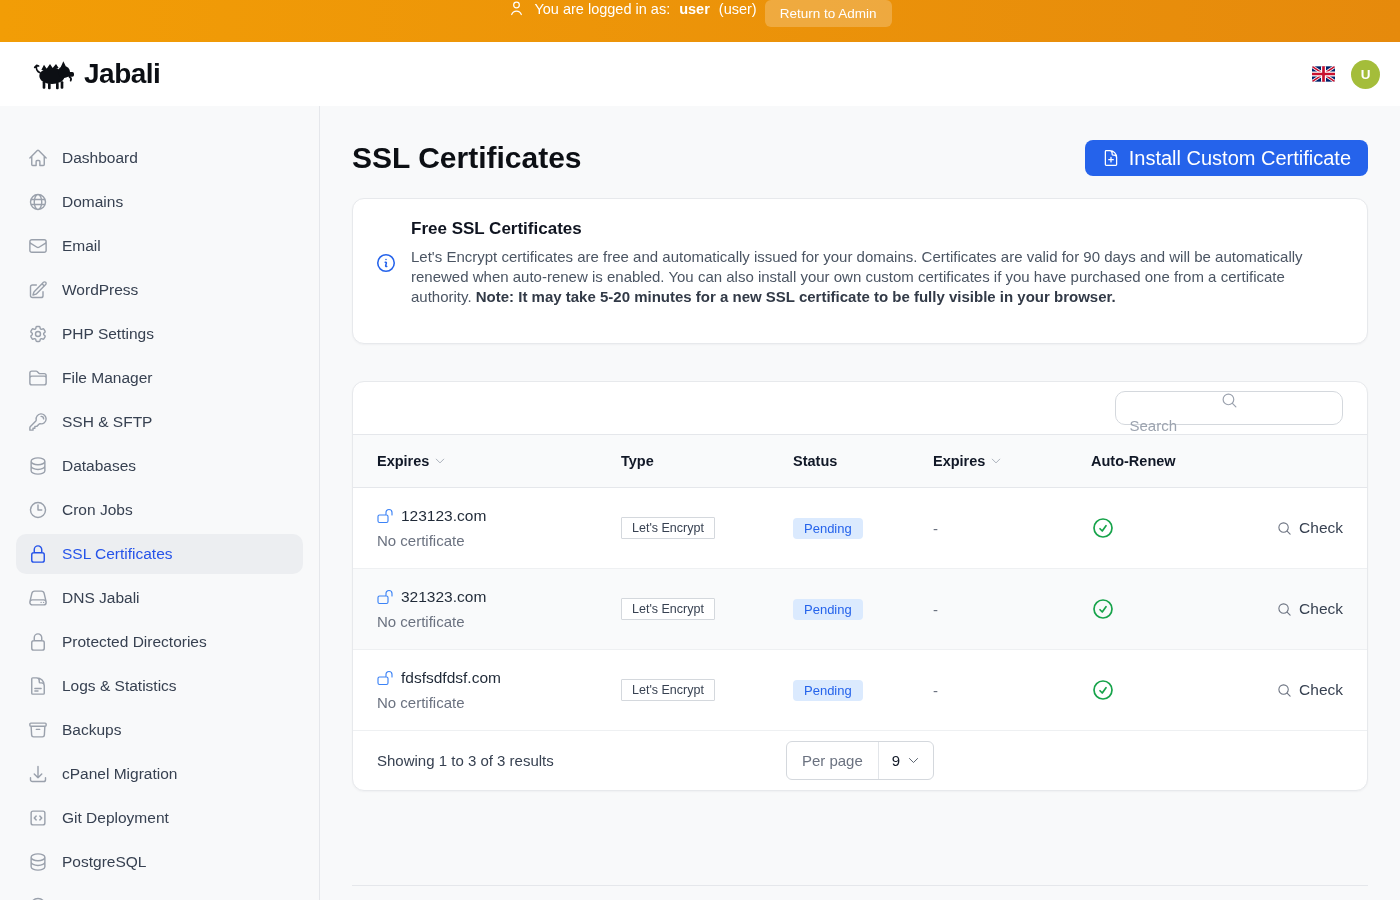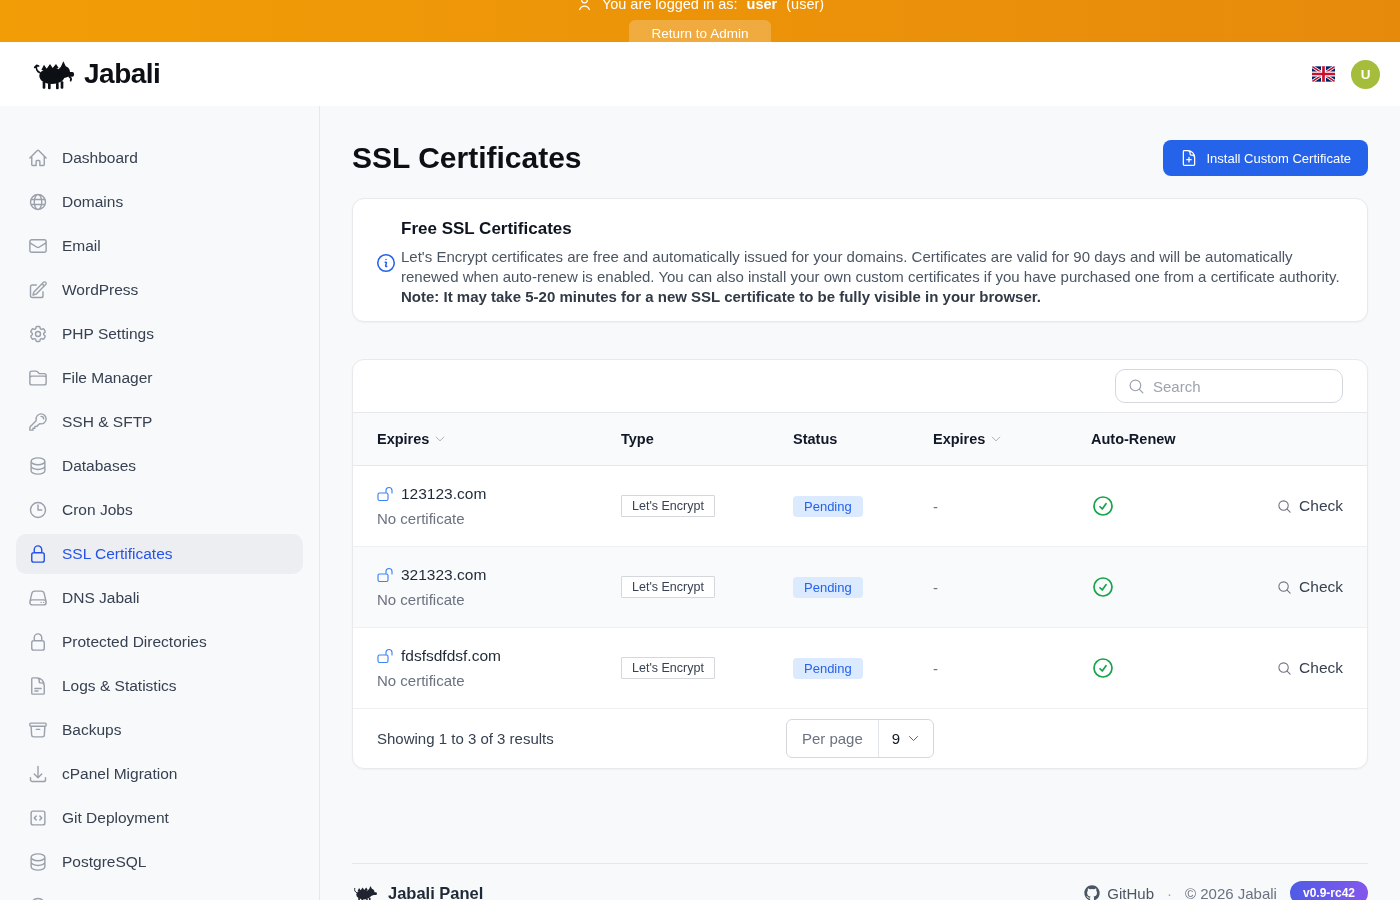--- a/index.html
+++ b/index.html
@@ -7,29 +7,29 @@
   body {
     font-family: "Liberation Sans", "DejaVu Sans", sans-serif;
     background:#f8f9fa; color:#111827;
   }
   svg { display:block; }
 
   
   .topbar{
     height:42px; width:100%;
     background:linear-gradient(90deg,#f29d06,#e68a0c);
-    display:flex; align-items:center; justify-content:center; gap:8px;
-    color:#fff; font-size:14.5px;flex-direction:column;
+    display:flex; align-items:flex-start; justify-content:center; gap:8px;
+    color:#fff; font-size:14.5px;
   }
   .topbar .who{ display:flex; align-items:center; gap:9px; }
   .topbar .who b{ font-weight:700; }
   .topbar .who .icon svg{ width:17px; height:17px; stroke:#fff; }
   .return-btn{
     background:rgba(255,255,255,.22); border:none; color:#fff;
-    font-size:13.5px; padding:6px 23px; border-radius:6px; cursor:pointer;
+    font-size:13.5px; padding:6px 15px; border-radius:6px; cursor:pointer;
     font-family:inherit;
   }
 
   
   .appbar{
     height:64px; background:#fff; display:flex; align-items:center;
     justify-content:space-between; padding:0 20px 0 32px;
   }
   .brand{ display:flex; align-items:center; gap:8px; }
   .brand-name{ font-size:28px; font-weight:800; color:#0c0f14; letter-spacing:-0.5px; }
@@ -57,41 +57,41 @@
   .side-item.active .icon svg{ stroke:#2553e9; }
 
   .main{ flex:1; padding:34px 32px 0; }
 
   
   .page-head{ display:flex; align-items:center; justify-content:space-between; }
   .page-title{ font-size:30px; font-weight:800; color:#0c0f14; }
   .primary-btn{
     display:flex; align-items:center; gap:9px; background:#2563eb; color:#fff;
     border:none; border-radius:8px; padding:0 17px; height:36px;
-    font-size:13px; font-family:inherit; cursor:pointer;
+    font-size:20px; font-family:inherit; cursor:pointer;
   }
   .primary-btn .icon svg{ width:18px; height:18px; stroke:#fff; }
 
   
   .card{
     background:#fff; border:1px solid #e7e9ec; border-radius:12px;
     box-shadow:0 1px 2px rgba(16,24,40,.04);
   }
-  .info-card{ margin-top:22px; padding:20px 24px 14px 22px; display:flex; gap:4px; align-items:center; }
+  .info-card{ margin-top:22px; padding:20px 24px 36px 22px; display:flex; gap:14px; align-items:center; }
   .info-card .icon svg{ width:22px; height:22px; stroke:#2563eb; flex:none; }
   .info-title{ font-size:17px; font-weight:700; color:#0f1420; margin-bottom:8px; }
   .info-body{ font-size:15px; line-height:20px; color:#4b5563; max-width:940px; }
   .info-body b{ color:#323a47; font-weight:700; }
 
   
   .table-card{ margin-top:37px; overflow:hidden; }
   .search-row{ display:flex; justify-content:flex-end; padding:9px 24px; }
   .search-box{
     width:228px; height:34px; border:1px solid #d4d8dd; border-radius:10px;
-    display:flex; align-items:center; gap:8px; padding:0 12px; background:#fff;
+    display:flex; align-items:center; gap:8px; padding:0 12px; background:#fff;flex-direction:column;
   }
   .search-box .icon svg{ width:17px; height:17px; stroke:#9ca3af; }
   .search-box input{
     border:none; outline:none; flex:1; font-size:15px; font-family:inherit;
     color:#374151; background:transparent;
   }
   .search-box input::placeholder{ color:#9ca3af; }
 
   .tgrid{
     display:grid; grid-template-columns:244px 172px 140px 158px 150px 1fr;

